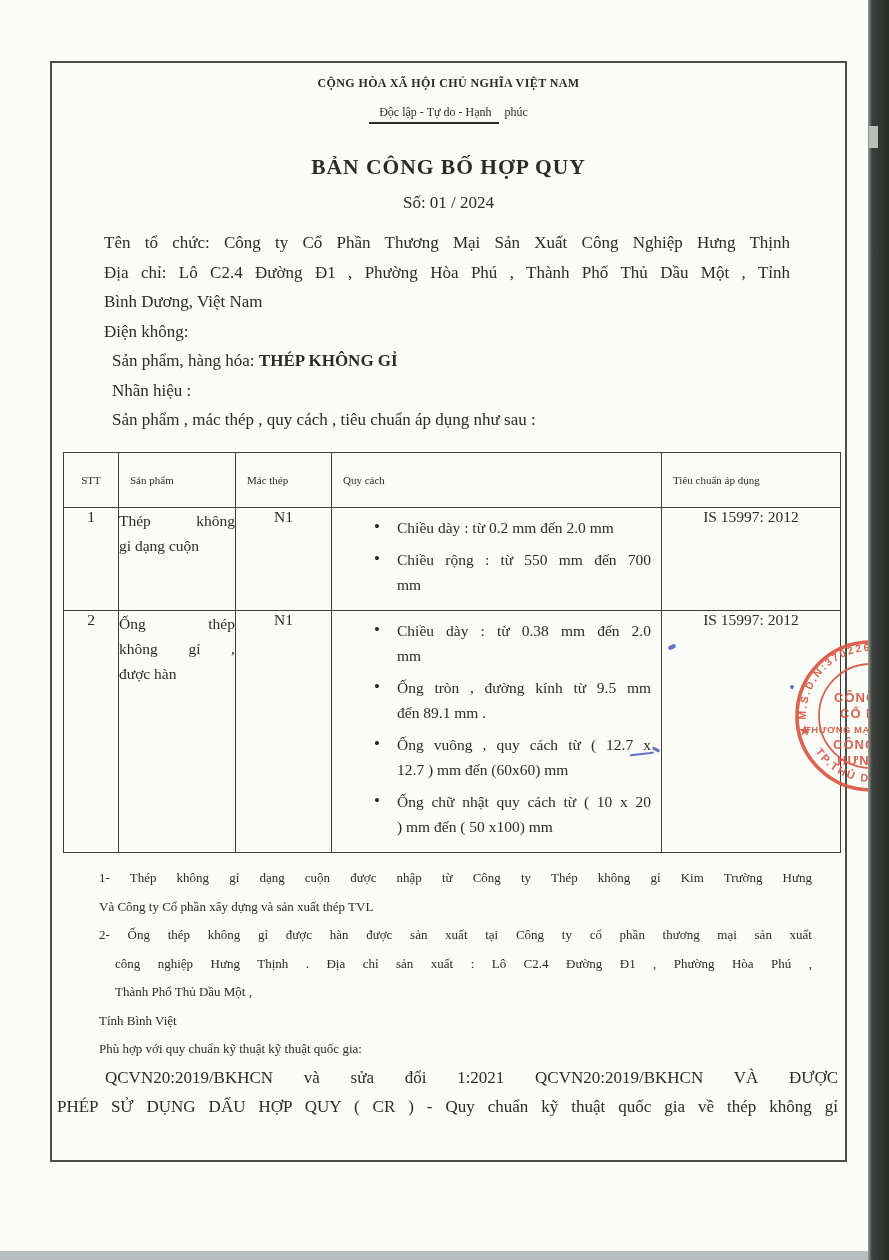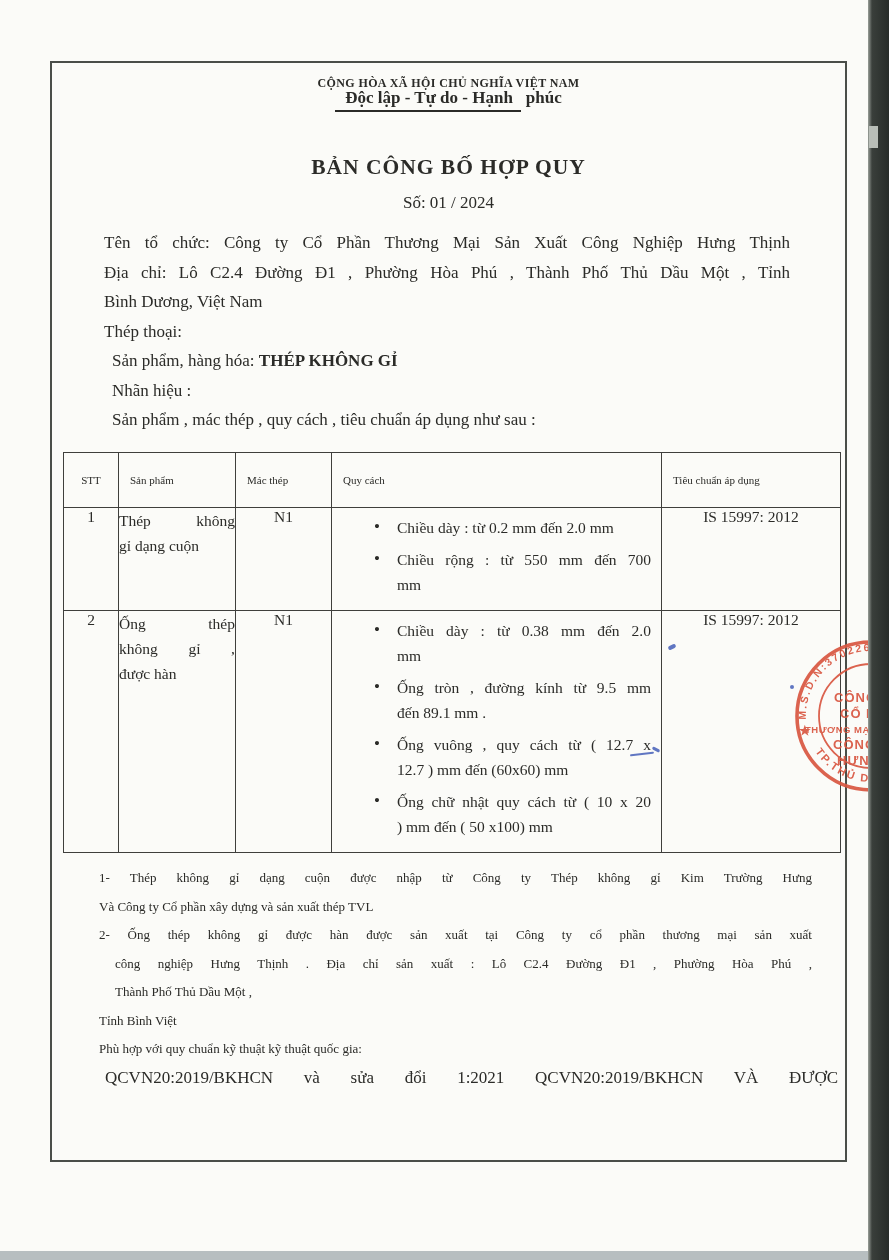--- a/index.html
+++ b/index.html
@@ -10,21 +10,21 @@
   }
   .abs{position:absolute;}
   
   .page-frame{
     left:50px;top:61px;width:793px;height:1097px;
     border:2px solid #4a4e49;
   }
   
   .center-line{left:50px;width:797px;text-align:center;}
   .national{top:76px;font-weight:bold;font-size:12px;letter-spacing:.4px;}
-  .motto{top:88px;font-weight:bold;font-size:17px;}
+  .motto{top:105px;font-weight:normal;font-size:12px;}
   .motto .ul{display:inline-block;border-bottom:2px solid #2b2b28;padding:0 8px 2px 10px;}
   .motto .tail{margin-left:5px;}
   .doc-title{top:155px;font-weight:bold;font-size:21.5px;letter-spacing:1px;}
   .doc-number{top:193px;font-size:17px;}
   
   .info{top:228px;left:104px;width:686px;font-size:17px;line-height:29.5px;}
   .info .indent{margin-left:8px;}
   .jl{text-align:justify;text-align-last:justify;}
   .nw{white-space:nowrap;}
   b.prod{font-weight:bold;}
@@ -72,21 +72,21 @@
   <span class="ul">Độc lập - Tự do - Hạnh</span><span class="tail">phúc</span>
 </div>
 
 <div class="abs center-line doc-title">BẢN CÔNG BỐ HỢP QUY</div>
 <div class="abs center-line doc-number">Số: 01 / 2024</div>
 
 <div class="abs info">
   <div class="jl">Tên tổ chức: Công ty Cổ Phần Thương Mại Sản Xuất Công Nghiệp Hưng Thịnh</div>
   <div class="jl">Địa chỉ: Lô C2.4 Đường Đ1 , Phường Hòa Phú , Thành Phố Thủ Dầu Một , Tỉnh</div>
   <div>Bình Dương, Việt Nam</div>
-  <div>Thép thoại:</div>
+  <div>Điện không:</div>
   <div class="indent"><span>Sản phẩm, hàng hóa: </span><b class="prod">THÉP KHÔNG GỈ</b></div>
   <div class="indent">Nhãn hiệu :</div>
   <div class="indent">Sản phẩm , mác thép , quy cách , tiêu chuẩn áp dụng như sau :</div>
 </div>
 
 <table class="spec">
   <colgroup>
     <col style="width:55px">
       <col style="width:117px">
       <col style="width:96px">
@@ -189,17 +189,18 @@
   <div>Và Công ty Cổ phần xây dựng và sản xuất thép TVL</div>
   <div class="jl">2- Ống thép không gỉ được hàn được sản xuất tại Công ty cổ phần thương mại sản xuất</div>
   <div class="jl wrap-indent">công nghiệp Hưng Thịnh . Địa chỉ sản xuất : Lô C2.4 Đường Đ1 , Phường Hòa Phú ,</div>
   <div class="wrap-indent">Thành Phố Thủ Dầu Một ,</div>
   <div>Tỉnh Bình Việt</div>
   <div>Phù hợp với quy chuẩn kỹ thuật kỹ thuật quốc gia:</div>
 </div>
 
 <div class="abs conform">
   <div class="jl first">QCVN20:2019/BKHCN và sửa đổi 1:2021 QCVN20:2019/BKHCN VÀ ĐƯỢC</div>
+  <div class="jl">PHÉP SỬ DỤNG DẤU HỢP QUY ( CR ) - Quy chuẩn kỹ thuật quốc gia về thép không gỉ</div>
 </div>
 
 <div class="abs edge-band"></div>
 <div class="abs edge-notch"></div>
 <div class="abs bottom-band"></div>
 
 </body></html>

